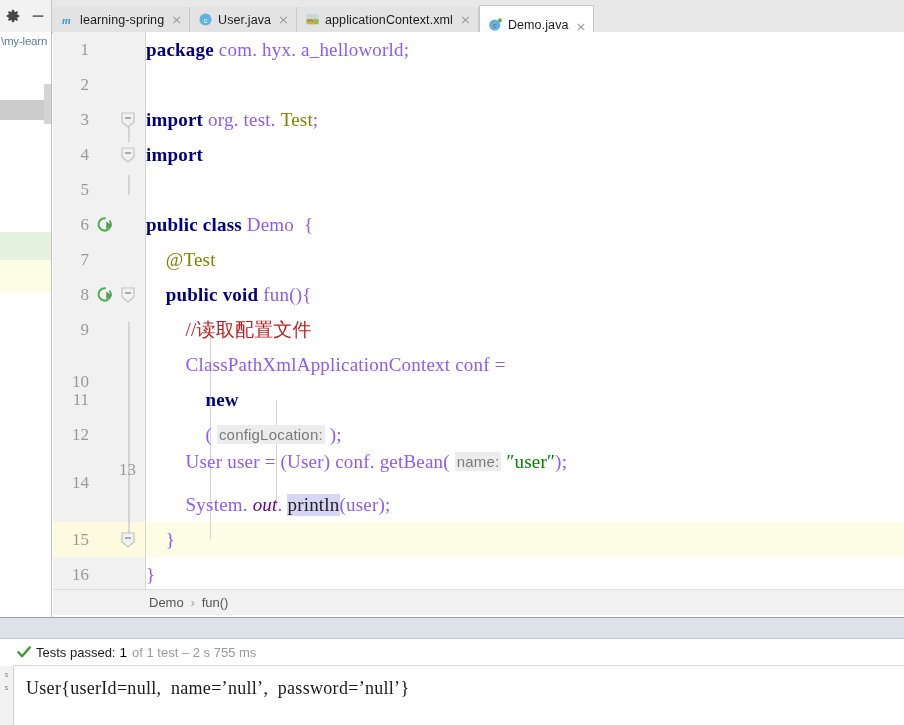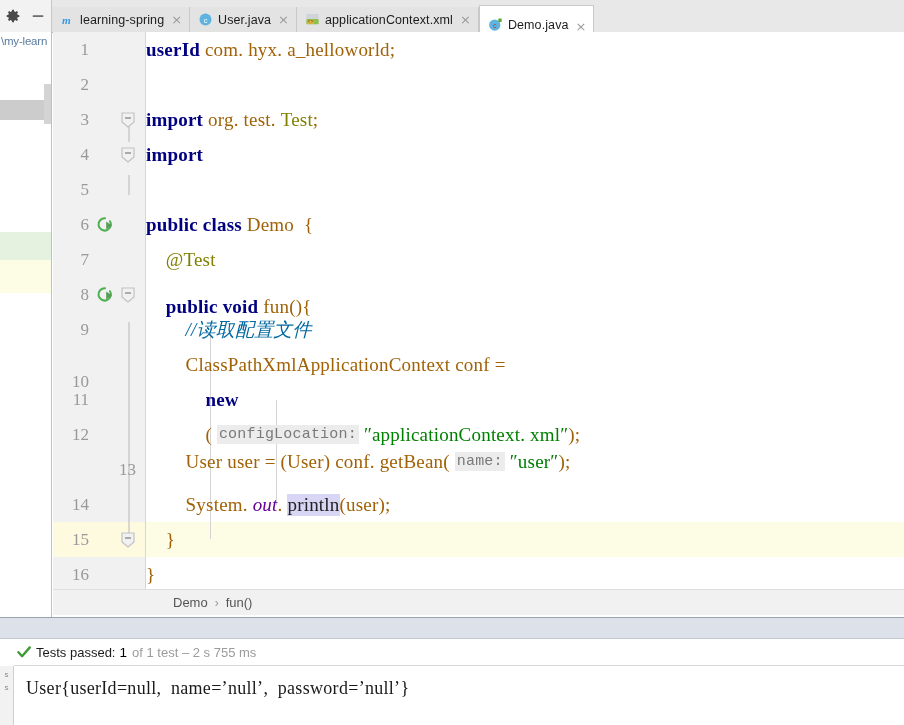--- a/index.html
+++ b/index.html
@@ -128,44 +128,44 @@
     position: absolute; left: 0; height: 35px;
     display: flex; align-items: center;
     font-family: "Liberation Serif", serif;
     font-size: 19px; color: #222222;
     white-space: pre;
     letter-spacing: .2px;
   }
   .kw   { color: #000080; font-weight: bold; }
   .ann  { color: #808000; }
   .str  { color: #008000; }
-  .cmt  { color: #0369a1; font-style: italic; }
+  .cmt  { color: #b91c1c; }
   .stat { color: #660099; font-style: italic; }
-  .plain{ color: #a16207; }
+  .plain{ color: #8b5cf6; }
   .hint {
     color: #7a7a7a; background: #ececec;
-    font-family: Liberation Mono, monospace;
+    font-family: Liberation Sans, sans-serif;
     font-size: 15px; padding: 1px 2px; border-radius: 0;
   }
   .selhl { background: #d7d7f5; }
 
   
   .iguide {
     position: absolute; width: 1px; background: #d4d4d4;
   }
 
   
   #breadcrumb {
     position: absolute; left: 53px; top: 589px;
     width: 851px; height: 26px;
     background: #f1f1f1;
     border-top: 1px solid #dedede;
     box-sizing: border-box;
     display: flex; align-items: center;
-    padding-left: 120px;
+    padding-left: 96px;
     font-size: 13px; color: #555555;
   }
   #breadcrumb .sep { margin: 0 7px; color: #9a9a9a; font-size: 12px; }
 
   
   #runpanel-hdr {
     position: absolute; left: 0; top: 617px; width: 904px; height: 22px;
     background: #dde1e9;
     border-top: 1px solid #9aa2b0;
     border-bottom: 1px solid #c3c8d1;
@@ -376,21 +376,21 @@
       <div class="lnrow" style="top: 385px;">
         <span class="num">12</span>
         <span class="runico"></span>
         <span class="foldslot"></span>
       </div>
       <div class="lnrow" style="top: 420px; margin-left: 47px;">
         <span class="num">13</span>
         <span class="runico"></span>
         <span class="foldslot"></span>
       </div>
-      <div class="lnrow" style="top: 455px; justify-content: space-between;">
+      <div class="lnrow" style="top: 433px; justify-content: space-between;">
         <span class="num">14</span>
         <span class="runico"></span>
         <span class="foldslot"></span>
       </div>
       <div class="lnrow" style="top: 490px;">
         <span class="num">15</span>
         <span class="runico"></span>
         <span class="foldslot"><svg viewBox="0 0 18 22" width="18" height="22">
             <path d="M3 4 H15 V13 L9 18 L3 13 Z" fill="#f1f1f1" stroke="#c2c2c2" stroke-width="1.2"></path>
             <line x1="6" y1="9" x2="12" y2="9" stroke="#8d8d8d" stroke-width="1.4"></line>
@@ -401,32 +401,32 @@
         <span class="runico"></span>
         <span class="foldslot"></span>
       </div>
     </div>
 
   <div id="codearea">
 
     <div class="iguide" style="left:64px; top:297px; height:210px;"></div>
     <div class="iguide" style="left:130px; top:368px; height:105px;"></div>
     <div id="code-lines">
-        <div class="cl" style="top: 0px;"><span class="kw">userId</span><span class="plain"> com. hyx. a_helloworld;</span></div>
+        <div class="cl" style="top: 0px;"><span class="kw">package</span><span class="plain"> com. hyx. a_helloworld;</span></div>
         <div class="cl" style="top: 35px;"></div>
         <div class="cl" style="top: 70px;"><span class="kw">import</span><span class="plain"> org. test. </span><span class="ann">Test</span><span class="plain">;</span></div>
         <div class="cl" style="top: 105px;"><span class="kw">import</span></div>
         <div class="cl" style="top: 140px;"></div>
         <div class="cl" style="top: 175px;"><span class="kw">public class</span><span class="plain"> Demo  {</span></div>
         <div class="cl" style="top: 210px;"><span class="plain">    </span><span class="ann">@Test</span></div>
-        <div class="cl" style="top: 257px; text-align: right;"><span class="plain">    </span><span class="kw">public void</span><span class="plain"> fun(){</span></div>
+        <div class="cl" style="top: 245px; text-align: right;"><span class="plain">    </span><span class="kw">public void</span><span class="plain"> fun(){</span></div>
         <div class="cl" style="top: 280px;"><span class="plain">        </span><span class="cmt">//读取配置文件</span></div>
         <div class="cl" style="top: 315px;"><span class="plain">        ClassPathXmlApplicationContext conf =</span></div>
         <div class="cl" style="top: 350px;"><span class="plain">            </span><span class="kw">new</span></div>
-        <div class="cl" style="top: 385px;"><span class="plain">            ( </span><span class="hint">configLocation:</span><span class="plain"> </span><span class="str">″applicationContext. xml″</span><span class="plain">);</span></div>
+        <div class="cl" style="top: 385px;"><span class="plain">            ( </span><span class="hint">configLocation:</span><span class="plain"> </span><span class="plain">);</span></div>
         <div class="cl" style="top: 412px;"><span class="plain">        User user = (User) conf. getBean( </span><span class="hint">name:</span><span class="plain"> </span><span class="str">″user″</span><span class="plain">);</span></div>
         <div class="cl" style="top: 455px;"><span class="plain">        System. </span><span class="stat">out</span><span class="plain">. </span><span class="selhl">println</span><span class="plain">(user);</span></div>
         <div class="cl" style="top: 490px;"><span class="plain">    }</span></div>
         <div class="cl" style="top: 525px;"><span class="plain">}</span></div>
       </div>
   </div>
 </div>
 
 <div id="breadcrumb">
   <span>Demo</span>

